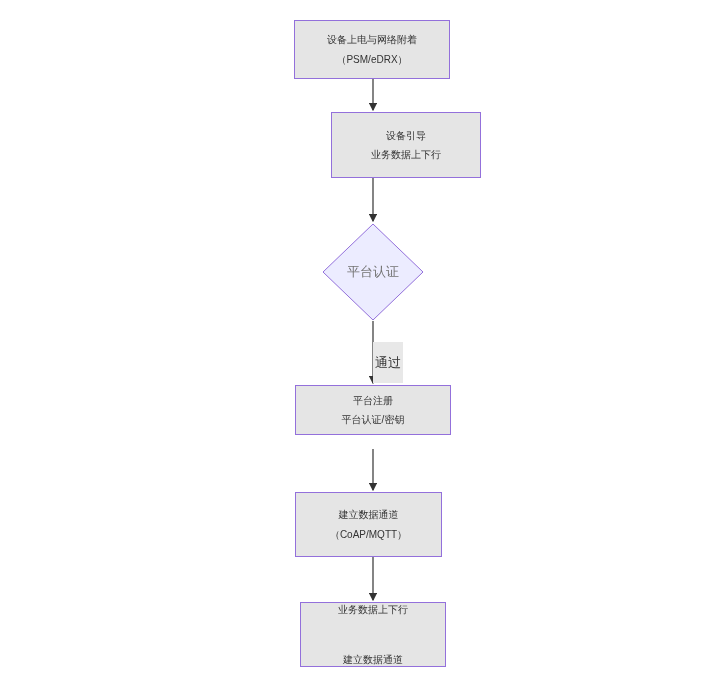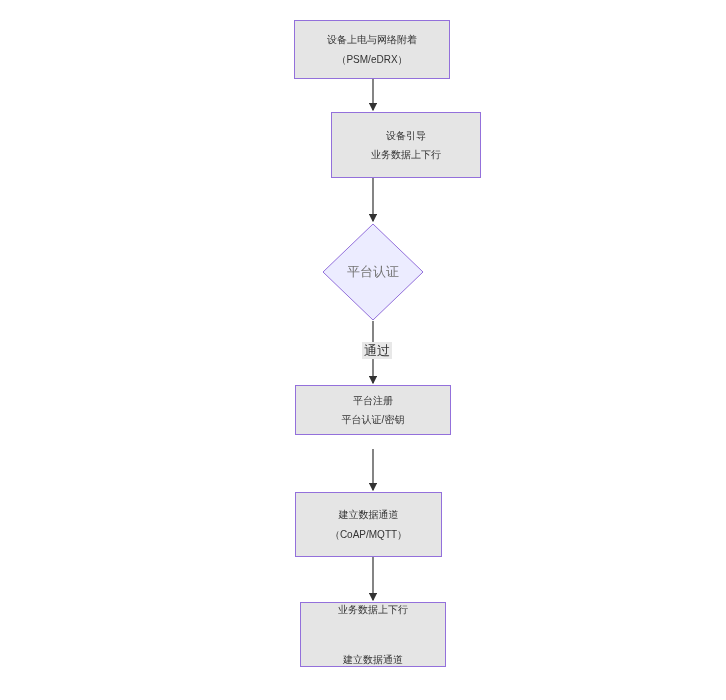--- a/index.html
+++ b/index.html
@@ -59,28 +59,28 @@
     height: 100%;
     display: flex;
     align-items: center;
     justify-content: center;
     color: #737373;
     font-size: 13px;
     white-space: nowrap;
   }
   .edge-label {
     position: absolute;
-    left: 377px;
+    left: 388px;
     top: 342px;
     transform: translateX(-50%);
     background: #e8e8e8;
     color: #333333;
     font-size: 13px;
     line-height: 17px;
-    padding: 0 2px;
+    padding: 12px 2px;
     white-space: nowrap;
   }
   
   #node-power   { left: 294px; top: 20px;  width: 156px; height: 59px; }
   #node-boot    { left: 298px; top: 112px; width: 150px; height: 66px; margin-left: 33px; }
   #node-reg     { left: 295px; top: 385px; width: 156px; height: 50px; }
   #node-chan    { left: 295px; top: 492px; width: 147px; height: 65px; }
   #node-biz     { left: 300px; top: 602px; width: 146px; height: 65px; gap: 31px; }
 </style>
 </head>

